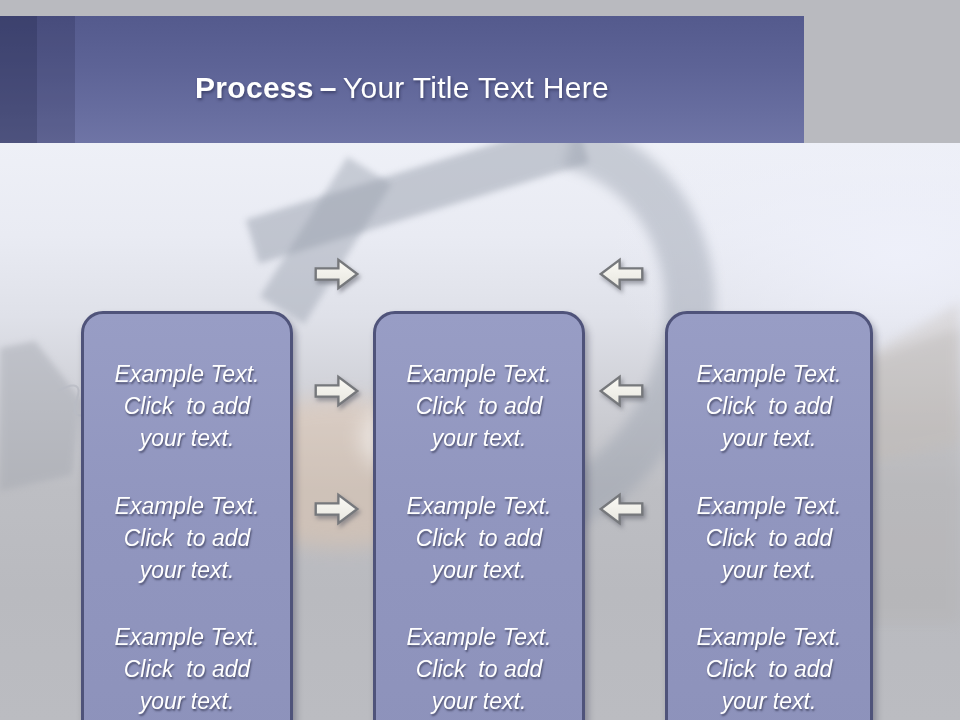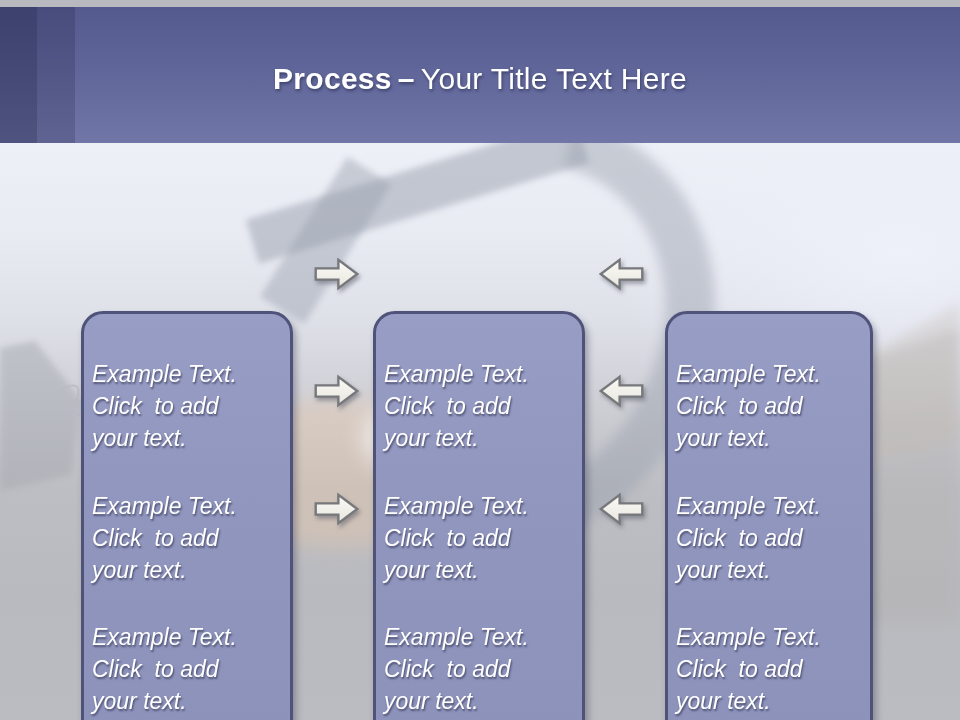--- a/index.html
+++ b/index.html
@@ -1,20 +1,20 @@
 <!DOCTYPE html>
 <html><head>
 <meta charset="utf-8">
 <style>
   html,body{margin:0;padding:0;}
   body{width:960px;height:720px;font-family:"Liberation Sans",sans-serif;}
   .slide{position:relative;width:960px;height:720px;overflow:hidden;background:#b9babf;}
 
   
-  .title-bar{position:absolute;left:0;top:7px;width:960px;height:143px;
+  .title-bar{position:absolute;left:0;top:16px;width:804px;height:143px;
     background:linear-gradient(to bottom,#545a8d 0%,#5d6396 35%,#686ea0 70%,#7378a9 100%);}
   .band{position:absolute;top:0;height:143px;}
   .band-1{left:0;width:37px;background:rgba(14,18,50,0.34);}
   .band-2{left:37px;width:38px;background:rgba(14,18,50,0.18);}
   .slide-title{position:absolute;left:0;top:55px;width:100%;margin:0;
     text-align:center;color:#ffffff;font-size:30px;font-weight:normal;
     letter-spacing:.3px;text-shadow:1px 2px 3px rgba(25,28,60,.5);}
   .slide-title .emph{font-weight:bold;}
   .slide-title .sep{font-weight:bold;margin:0 6px;}
 
@@ -28,21 +28,21 @@
   
   .process-box{position:absolute;top:168px;height:439px;box-sizing:border-box;
     border:3px solid #4f537a;border-radius:22px;
     background:linear-gradient(180deg,#989dc5 0%,#9196bf 45%,#8d92bb 100%);
     box-shadow:3px 5px 7px rgba(70,72,95,.45);
     display:flex;flex-direction:column;justify-content:space-between;
     padding:44px 8px 30px 8px;}
   .box-1{left:81px;width:212px;}
   .box-2{left:373px;width:212px;}
   .box-3{left:665px;width:208px;}
-  .placeholder-text{margin:0;white-space:pre-wrap;
+  .placeholder-text{margin:0;text-align:center;white-space:pre-wrap;
     font-style:italic;font-size:23px;line-height:32px;color:#ffffff;
     text-shadow:1px 2px 2px rgba(55,58,85,.75);cursor:pointer;}
 
   
   .arrow{position:absolute;width:47px;height:34px;
     filter:drop-shadow(2px 3px 2px rgba(95,97,108,.55));}
   .arrow svg{display:block;width:47px;height:34px;}
   .arrow.left svg{transform:scaleX(-1);}
   .r1{top:257px;} .r2{top:374px;} .r3{top:492px;}
   .gap-a{left:313px;} .gap-b{left:598px;}

